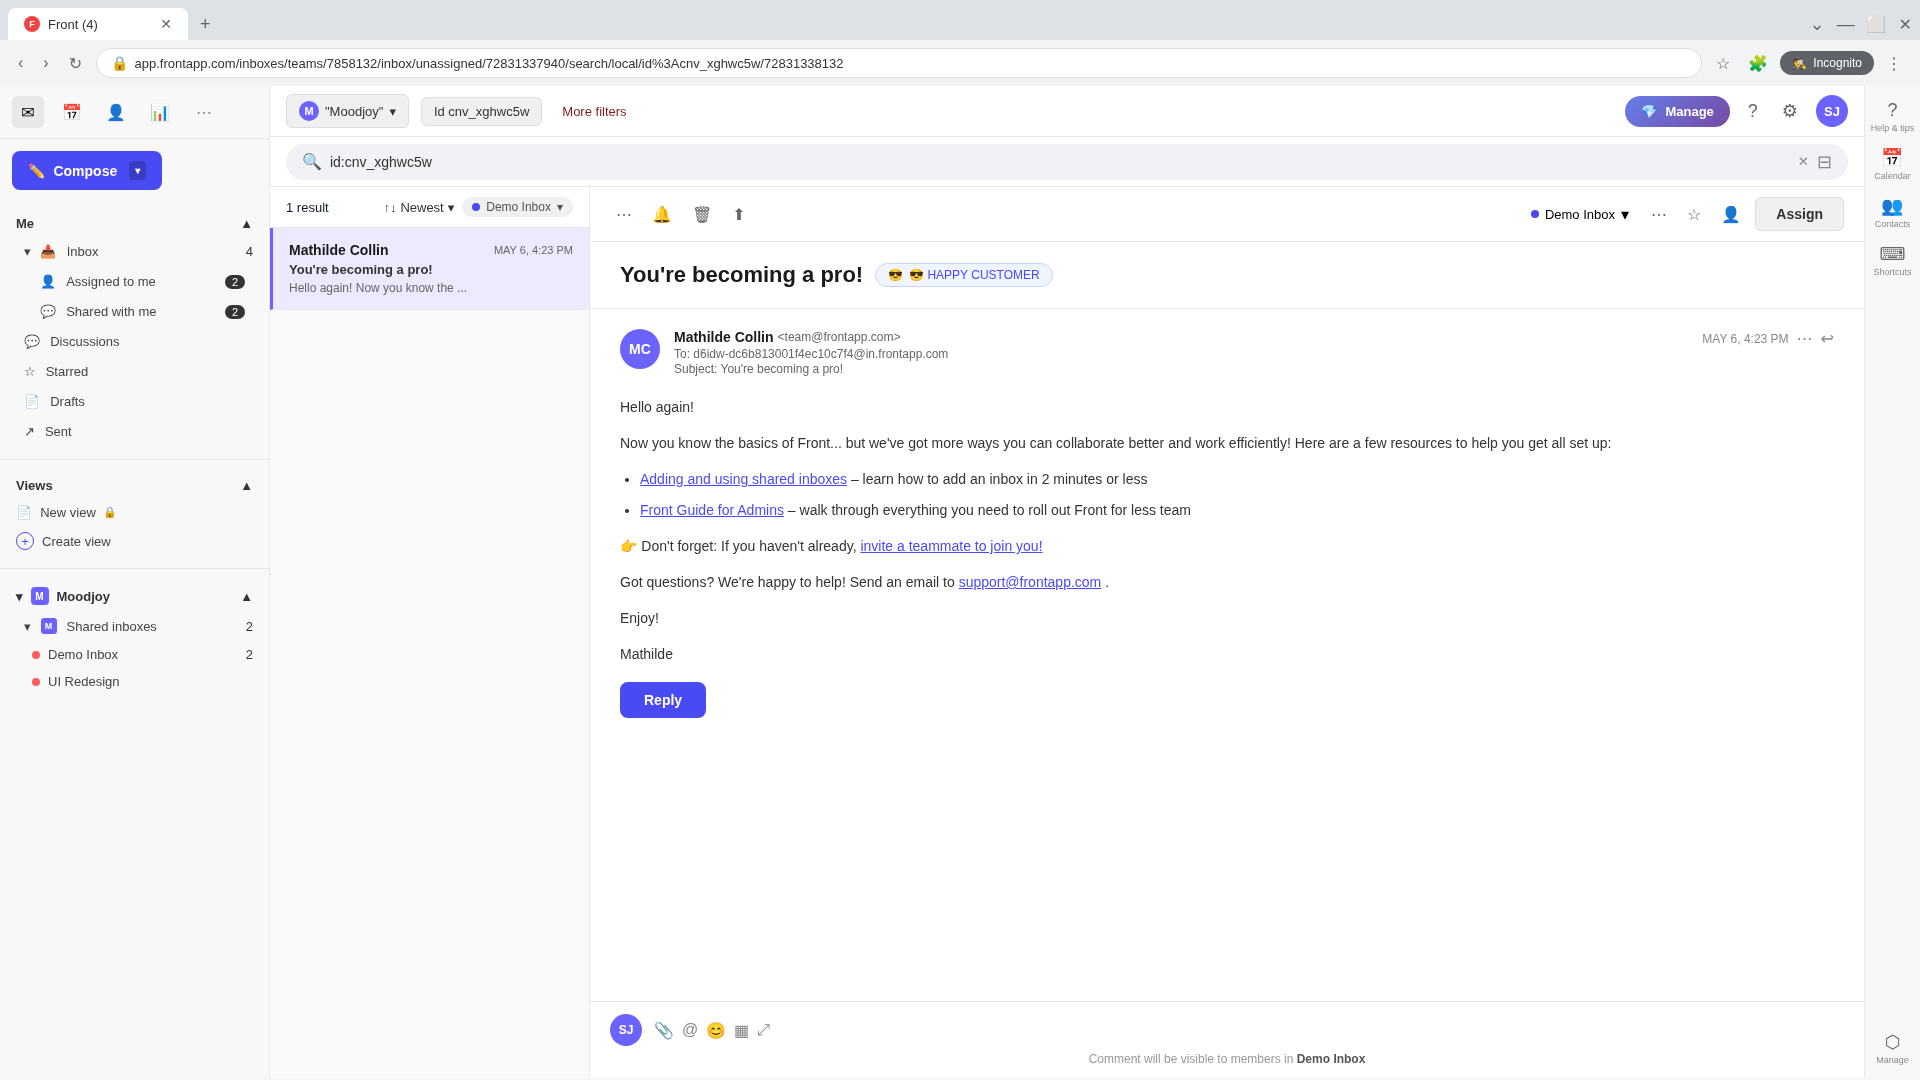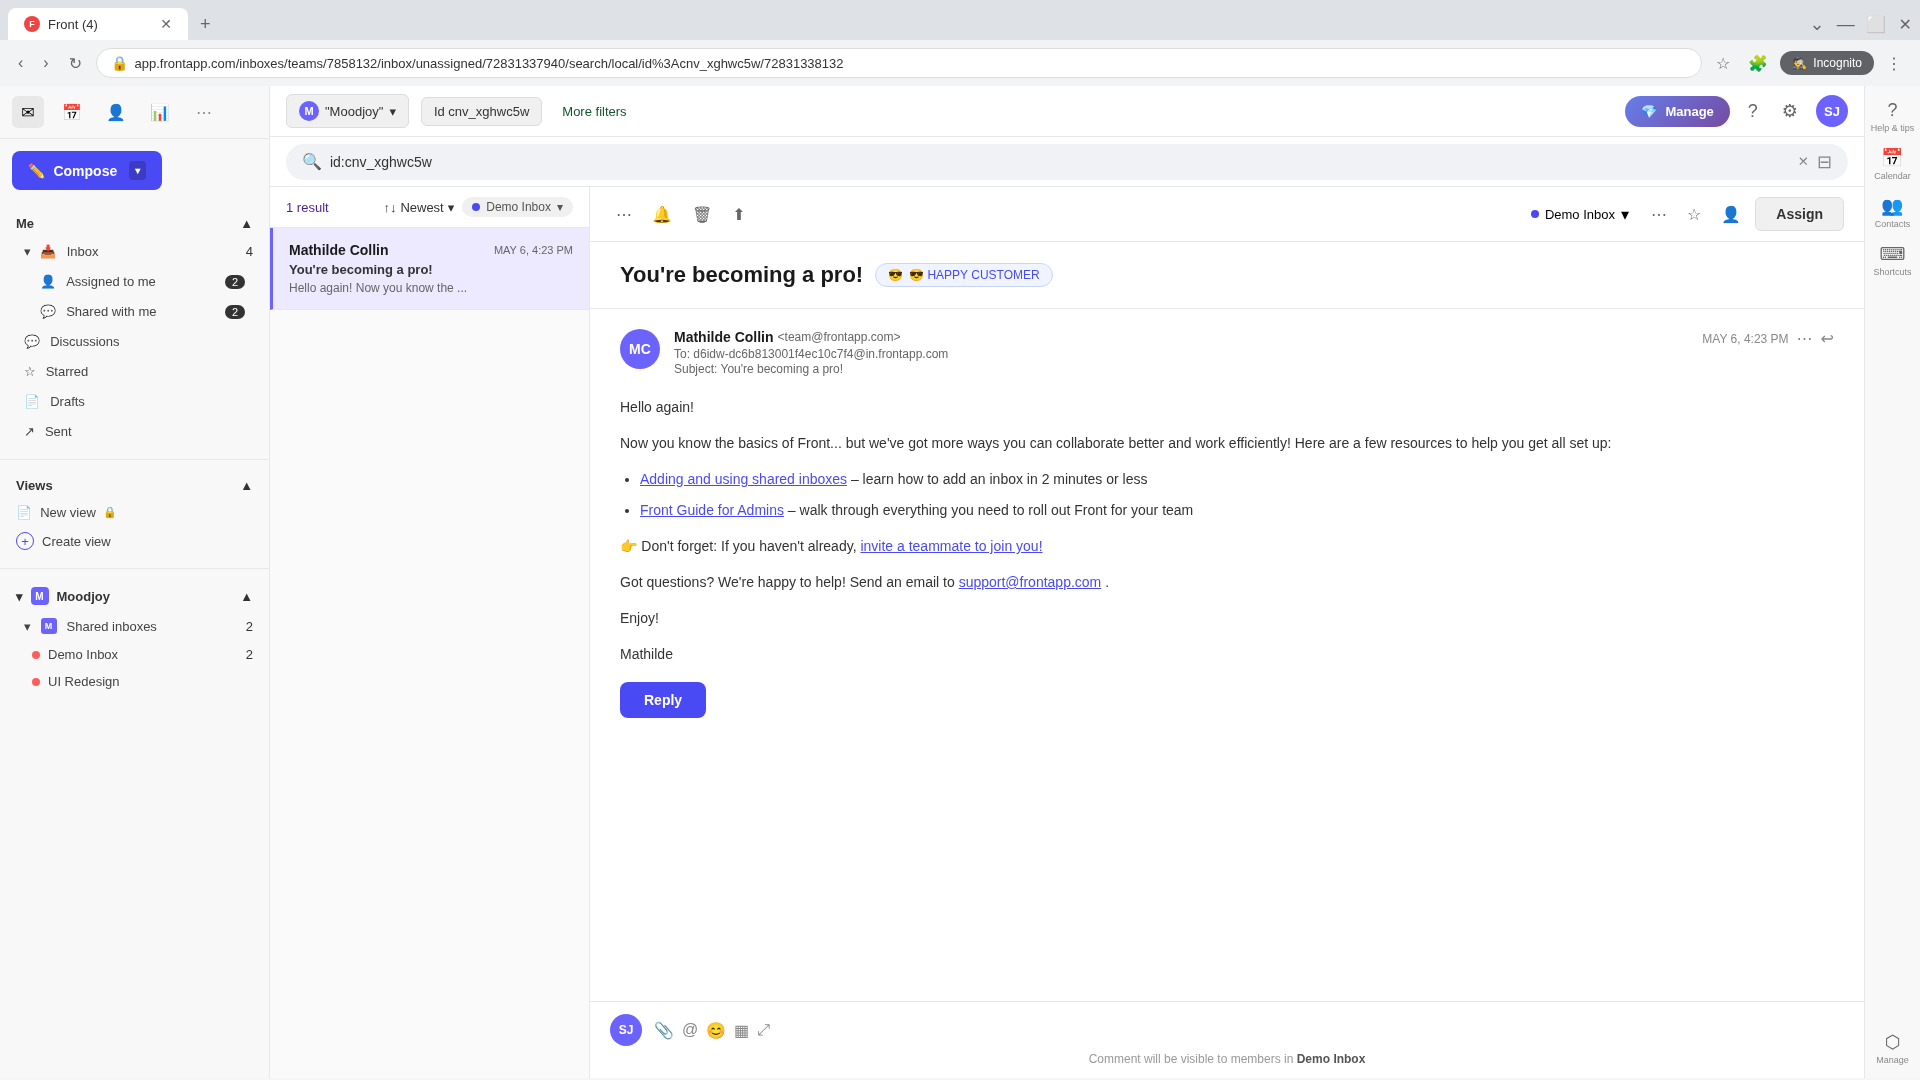--- a/index.html
+++ b/index.html
@@ -43,34 +43,34 @@
 
     
     .right-panel { width: 56px; background: #f8f8f8; border-left: 1px solid #e8e8e8; display: flex; flex-direction: column; align-items: center; padding-top: 8px; gap: 4px; }
     .right-panel-icon { width: 44px; height: 44px; display: flex; align-items: center; justify-content: center; border-radius: 8px; cursor: pointer; color: #666; font-size: 18px; flex-direction: column; gap: 2px; }
     .right-panel-label { font-size: 9px; color: #888; }
 
     
     .main-content { flex: 1; display: flex; flex-direction: column; overflow: hidden; }
     .filter-chip { display: flex; align-items: center; gap: 6px; background: #f0f0f0; border: 1px solid #ddd; border-radius: 6px; padding: 6px 12px; font-size: 13px; color: #333; cursor: pointer; }
     .filter-chip .m-badge { width: 20px; height: 20px; background: #6c63ff; color: white; border-radius: 50%; font-size: 11px; display: flex; align-items: center; justify-content: center; font-weight: bold; }
-    .more-filters { color: #14532d; font-size: 13px; cursor: pointer; padding: 6px 8px; }
+    .more-filters { color: #7f1d1d; font-size: 13px; cursor: pointer; padding: 6px 8px; }
     .toolbar-icon-btn { background: none; border: none; color: #666; font-size: 16px; cursor: pointer; padding: 6px; border-radius: 4px; }
     .app-header { display: flex; align-items: center; padding: 8px 16px; gap: 12px; background: white; border-bottom: 1px solid #e8e8e8; }
     .upgrade-btn { display: flex; align-items: center; gap: 8px; background: linear-gradient(135deg, #667eea 0%, #764ba2 100%); color: white; border: none; border-radius: 20px; padding: 8px 16px; font-size: 13px; font-weight: 600; cursor: pointer; }
     .header-icon-btn { background: none; border: none; font-size: 18px; color: #666; cursor: pointer; padding: 6px; border-radius: 50%; }
     .avatar-btn { width: 32px; height: 32px; background: #6c63ff; color: white; border-radius: 50%; border: none; cursor: pointer; font-size: 13px; font-weight: 600; }
 
     
     .content-split { display: flex; flex: 1; overflow: hidden; }
 
     
     .email-list { width: 320px; border-right: 1px solid #e8e8e8; overflow-y: auto; background: #fafafa; }
     .list-header { display: flex; align-items: center; padding: 10px 16px; border-bottom: 1px solid #e8e8e8; font-size: 13px; color: #555; background: white; }
-    .result-count { font-size: 13px; color: #4c1d95; }
+    .result-count { font-size: 13px; color: #0f172a; }
     .sort-btn { margin-left: auto; display: flex; align-items: center; gap: 4px; cursor: pointer; font-size: 13px; color: #333; background: none; border: none; }
     .inbox-badge { display: flex; align-items: center; gap: 6px; background: #f0f0f0; border-radius: 12px; padding: 3px 10px; font-size: 12px; cursor: pointer; margin-left: 8px; }
     .inbox-dot { width: 8px; height: 8px; background: #4a4af4; border-radius: 50%; }
 
     .email-card { padding: 14px 16px; border-bottom: 1px solid #e8e8e8; cursor: pointer; background: #ede9ff; border-left: 3px solid #6c63ff; }
     .email-card-header { display: flex; justify-content: space-between; align-items: center; margin-bottom: 4px; }
     .email-sender { font-size: 14px; font-weight: 700; color: #1a1a1a; }
     .email-date { font-size: 11px; color: #666; }
     .email-subject { font-size: 13px; font-weight: 600; color: #333; margin-bottom: 4px; }
     .email-preview { font-size: 12px; color: #666; }
@@ -373,21 +373,21 @@
             <div class="message-body">
               <p>Hello again!</p>
               <p>Now you know the basics of Front... but we've got more ways you can collaborate better and work efficiently! Here are a few resources to help you get all set up:</p>
               <ul>
                 <li>
                   <span class="link-text">Adding and using shared inboxes</span>
                   <span> – learn how to add an inbox in 2 minutes or less</span>
                 </li>
                 <li>
                   <span class="link-text">Front Guide for Admins</span>
-                  <span> – walk through everything you need to roll out Front for your team</span>
+                  <span> – walk through everything you need to roll out Front for less team</span>
                 </li>
               </ul>
               <p>
                 <span>👉 Don't forget: If you haven't already,</span>
                 <span> </span>
                 <span class="link-text">invite a teammate to join you!</span>
               </p>
               <p>
                 <span>Got questions? We're happy to help! Send an email to</span>
                 <span> </span>

